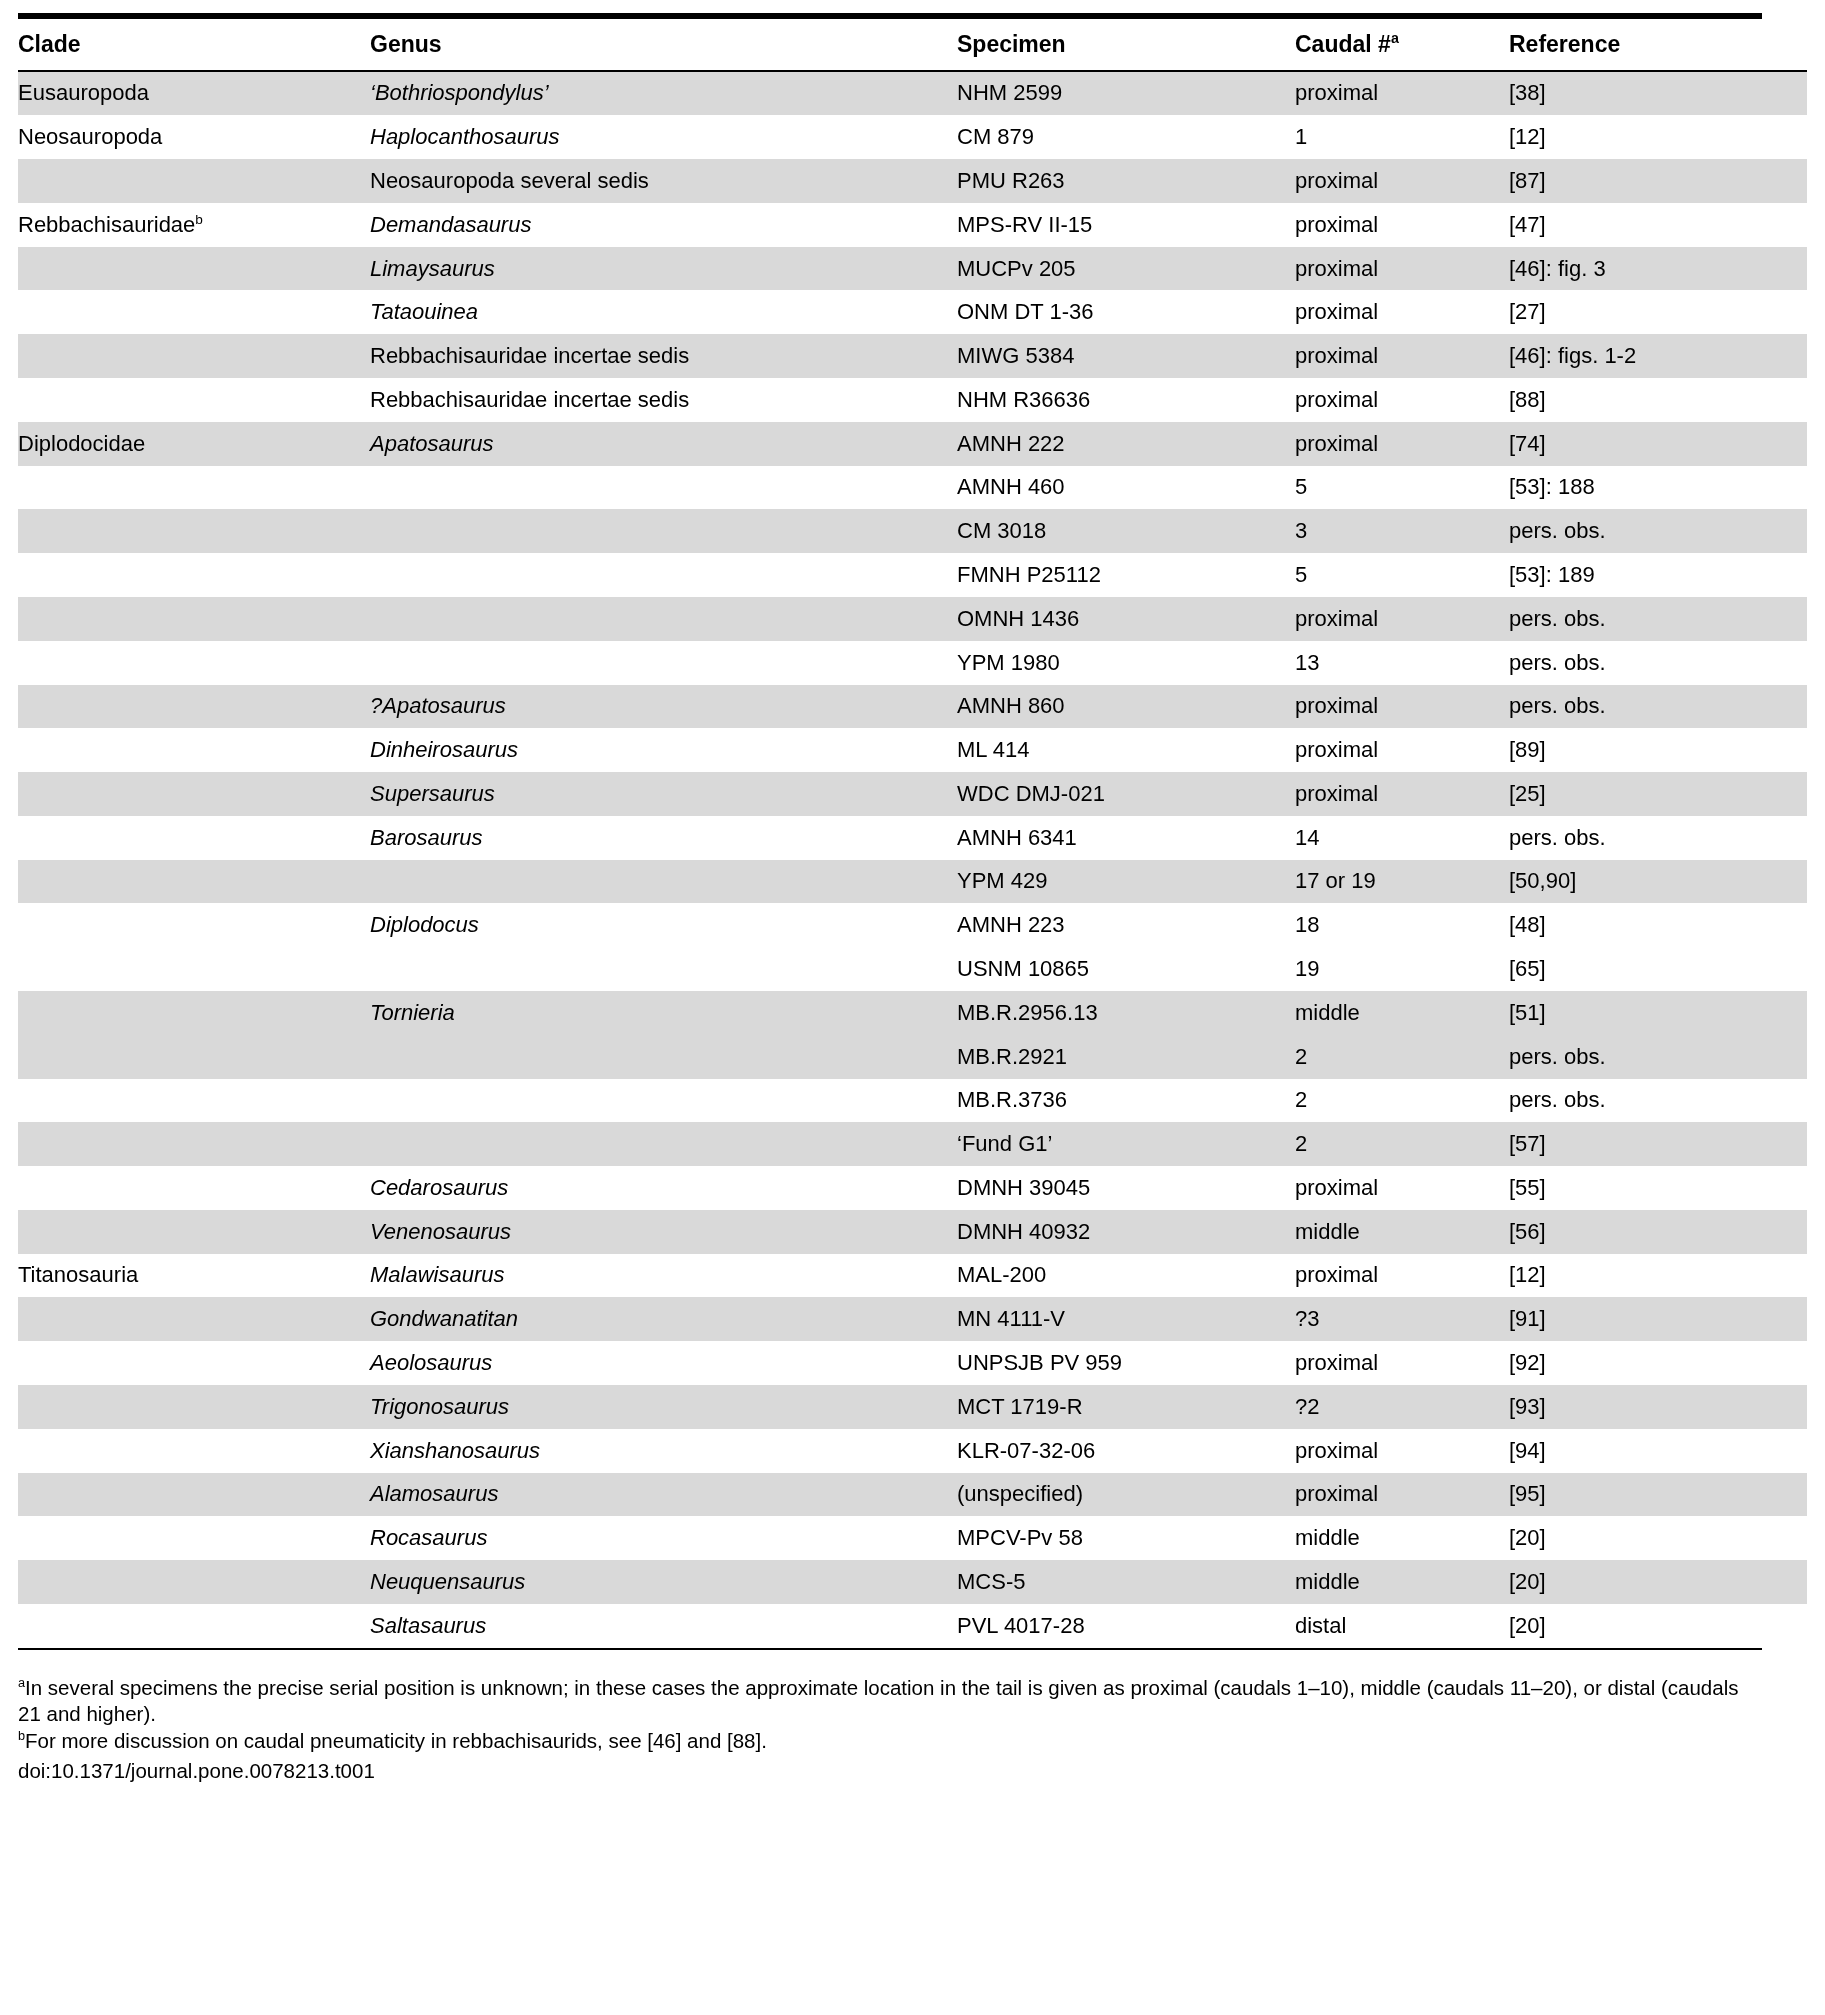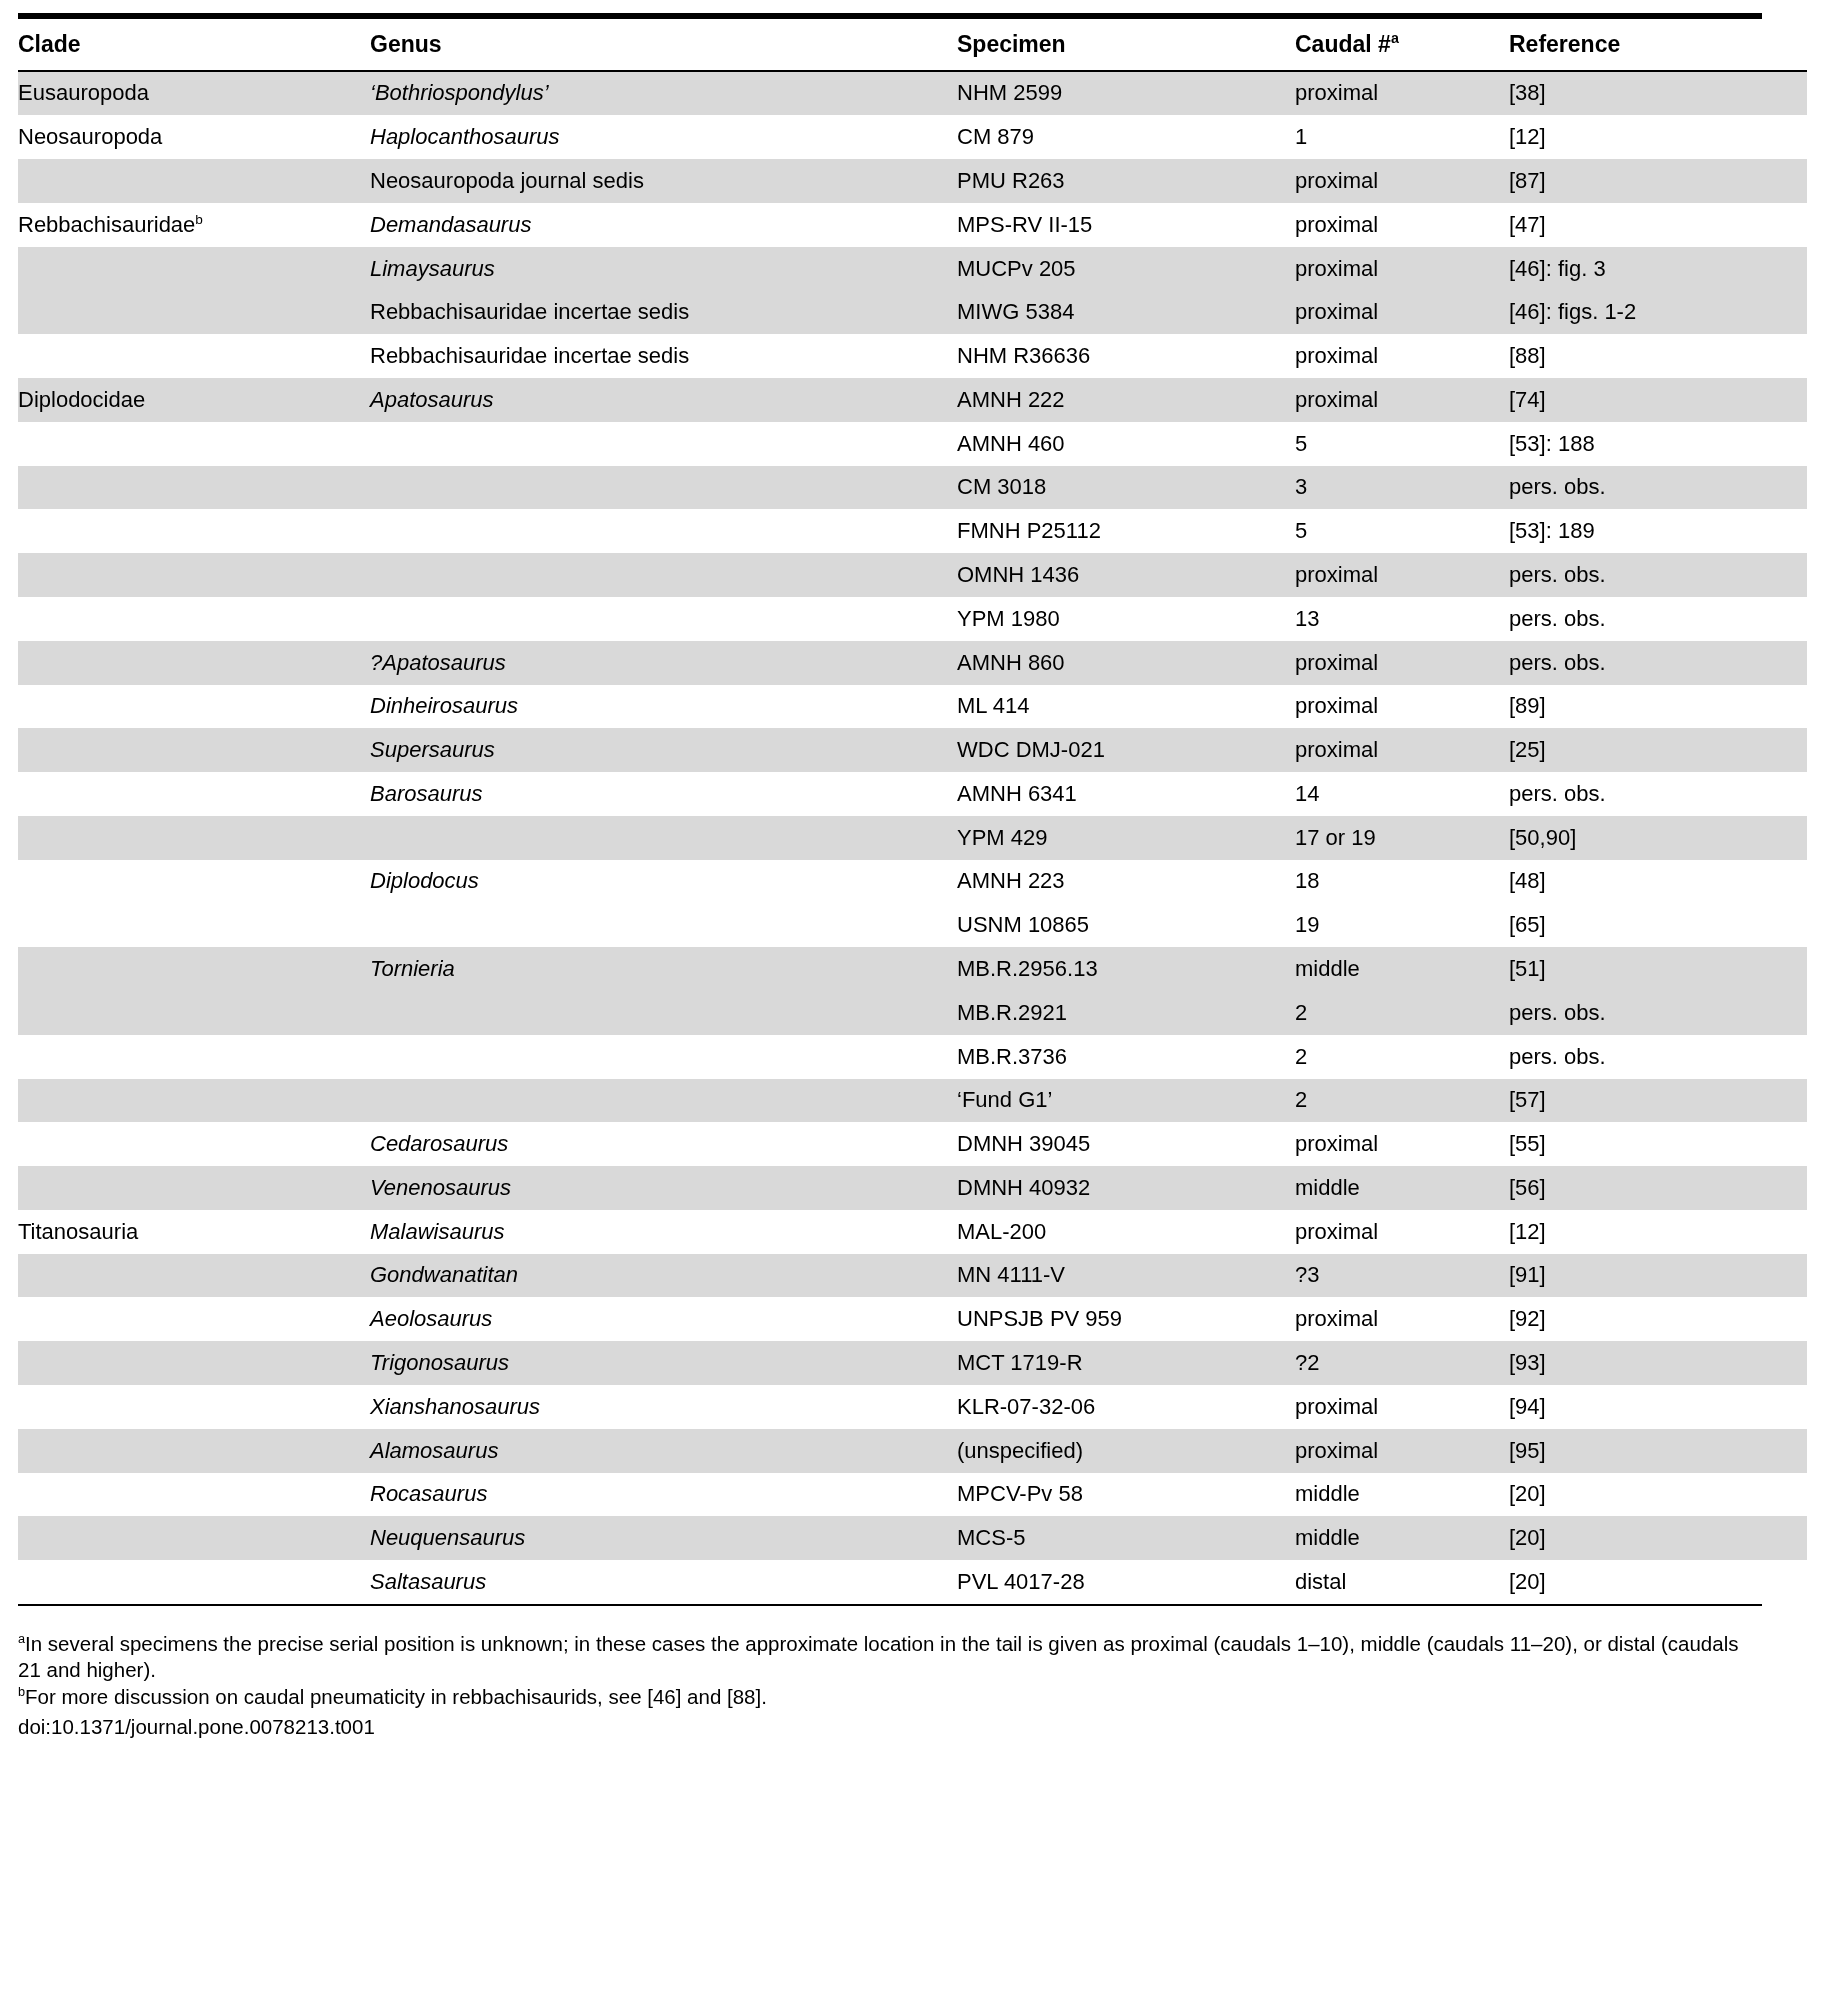--- a/index.html
+++ b/index.html
@@ -99,38 +99,45 @@
         </tr>
         <tr class="plain">
           <td><span>Neosauropoda</span></td>
           <td><span class="ital">Haplocanthosaurus</span></td>
           <td>CM 879</td>
           <td>1</td>
           <td>[12]</td>
         </tr>
         <tr class="shade">
           <td><span></span></td>
-          <td><span>Neosauropoda journal sedis</span></td>
+          <td><span>Neosauropoda several sedis</span></td>
           <td>PMU R263</td>
           <td>proximal</td>
           <td>[87]</td>
         </tr>
         <tr class="plain">
           <td><span>Rebbachisauridae</span><sup>b</sup></td>
           <td><span class="ital">Demandasaurus</span></td>
           <td>MPS-RV II-15</td>
           <td>proximal</td>
           <td>[47]</td>
         </tr>
         <tr class="shade">
           <td><span></span></td>
           <td><span class="ital">Limaysaurus</span></td>
           <td>MUCPv 205</td>
           <td>proximal</td>
           <td>[46]: fig. 3</td>
+        </tr>
+        <tr class="plain">
+          <td><span></span></td>
+          <td><span class="ital">Tataouinea</span></td>
+          <td>ONM DT 1-36</td>
+          <td>proximal</td>
+          <td>[27]</td>
         </tr>
         <tr class="shade">
           <td><span></span></td>
           <td><span>Rebbachisauridae incertae sedis</span></td>
           <td>MIWG 5384</td>
           <td>proximal</td>
           <td>[46]: figs. 1-2</td>
         </tr>
         <tr class="plain">
           <td><span></span></td>

